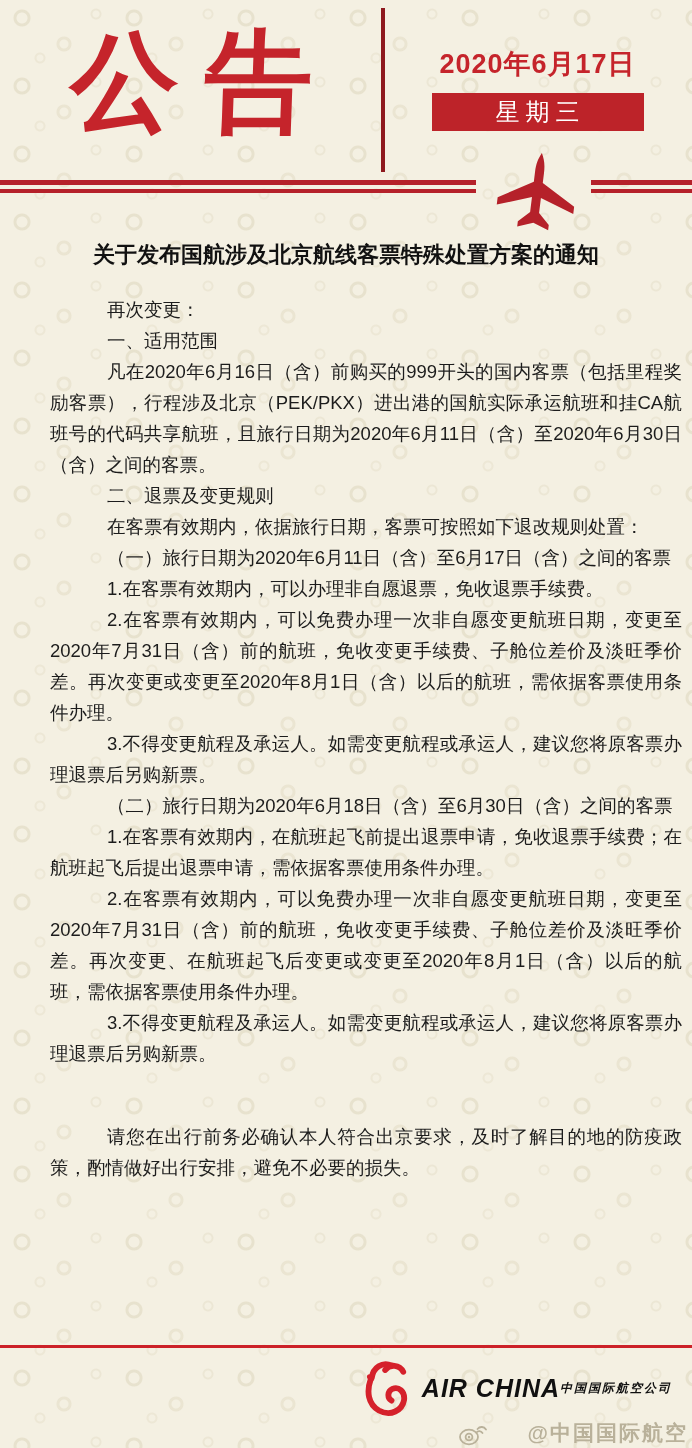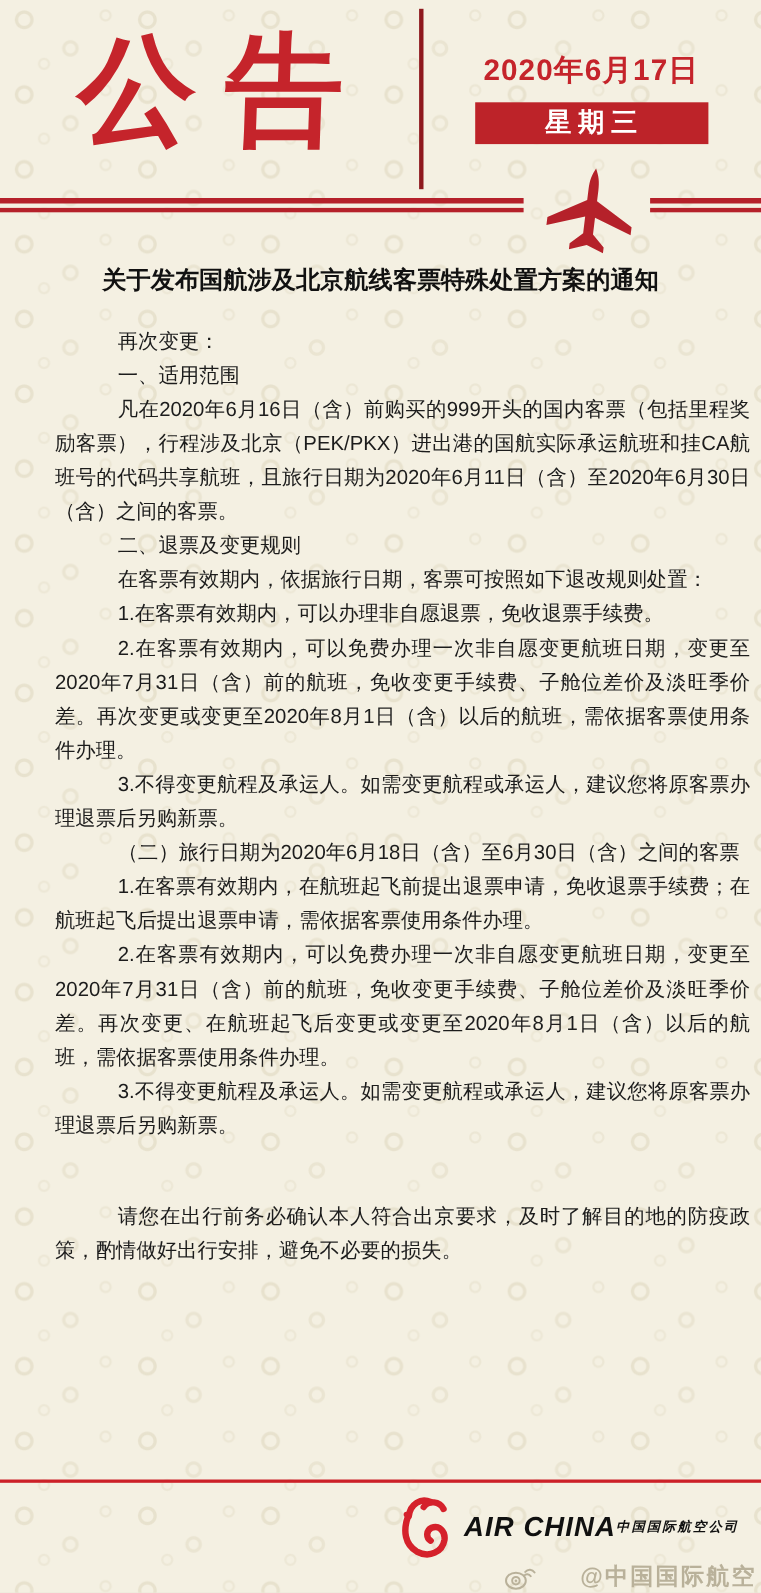--- a/index.html
+++ b/index.html
@@ -40,21 +40,21 @@
     position:absolute;left:383px;top:46px;right:0;
     text-align:center;
   }
   .date-text{
     font-size:27px;font-weight:bold;color:#c5242b;letter-spacing:1px;
   }
   .weekday-box{
     display:inline-block;margin-top:11px;
     width:212px;height:38px;line-height:38px;
     background:#bd2329;color:#ffffff;
-    font-size:24px;font-weight:bold;letter-spacing:6px;text-indent:6px;
+    font-size:24px;font-weight:normal;letter-spacing:6px;text-indent:6px;
   }
 
   
   .separator{position:absolute;left:0;top:180px;width:692px;height:14px;}
   .sep-line{position:absolute;background:#b5212a;}
   .sep-tl{left:0;top:0;width:476px;height:5px;}
   .sep-tr{left:591px;top:0;right:0;width:101px;height:5px;}
   .sep-bl{left:0;top:9px;width:476px;height:4px;}
   .sep-br{left:591px;top:9px;width:101px;height:4px;}
   .plane{position:absolute;left:487px;top:-28px;width:100px;height:82px;transform:rotate(7deg);}
@@ -112,20 +112,21 @@
   </div>
 
   <h1 class="notice-title">关于发布国航涉及北京航线客票特殊处置方案的通知</h1>
 
   <div class="body-text">
     <p>再次变更：</p>
     <p>一、适用范围</p>
     <p>凡在2020年6月16日（含）前购买的999开头的国内客票（包括里程奖励客票），行程涉及北京（PEK/PKX）进出港的国航实际承运航班和挂CA航班号的代码共享航班，且旅行日期为2020年6月11日（含）至2020年6月30日（含）之间的客票。</p>
     <p>二、退票及变更规则</p>
     <p>在客票有效期内，依据旅行日期，客票可按照如下退改规则处置：</p>
+    <p>（一）旅行日期为2020年6月11日（含）至6月17日（含）之间的客票</p>
     <p>1.在客票有效期内，可以办理非自愿退票，免收退票手续费。</p>
     <p>2.在客票有效期内，可以免费办理一次非自愿变更航班日期，变更至2020年7月31日（含）前的航班，免收变更手续费、子舱位差价及淡旺季价差。再次变更或变更至2020年8月1日（含）以后的航班，需依据客票使用条件办理。</p>
     <p>3.不得变更航程及承运人。如需变更航程或承运人，建议您将原客票办理退票后另购新票。</p>
     <p>（二）旅行日期为2020年6月18日（含）至6月30日（含）之间的客票</p>
     <p>1.在客票有效期内，在航班起飞前提出退票申请，免收退票手续费；在航班起飞后提出退票申请，需依据客票使用条件办理。</p>
     <p>2.在客票有效期内，可以免费办理一次非自愿变更航班日期，变更至2020年7月31日（含）前的航班，免收变更手续费、子舱位差价及淡旺季价差。再次变更、在航班起飞后变更或变更至2020年8月1日（含）以后的航班，需依据客票使用条件办理。</p>
     <p>3.不得变更航程及承运人。如需变更航程或承运人，建议您将原客票办理退票后另购新票。</p>
     <p class="closing">请您在出行前务必确认本人符合出京要求，及时了解目的地的防疫政策，酌情做好出行安排，避免不必要的损失。</p>
   </div>
 

